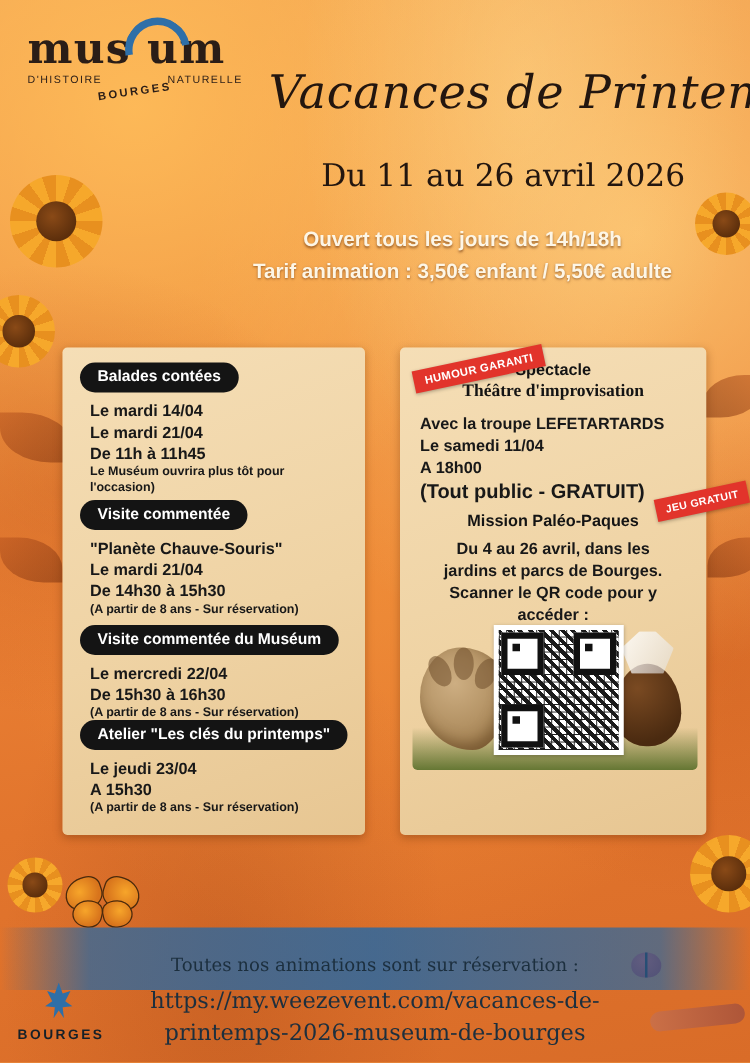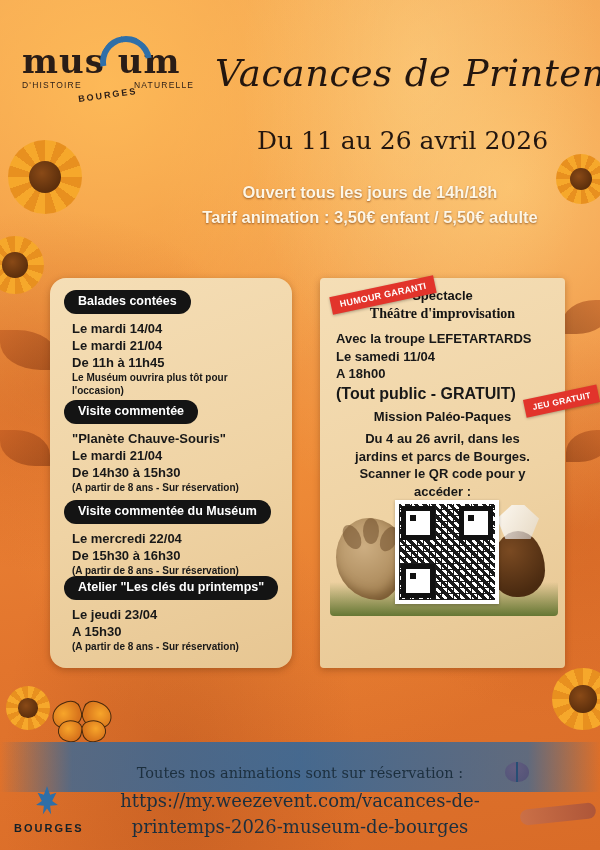--- a/index.html
+++ b/index.html
@@ -75,21 +75,21 @@
     position: absolute;
     border-radius: 0 70% 0 70%;
     background: linear-gradient(140deg, #b8531e, #7d3310);
     opacity: 0.55;
   }
 
   
   .logo {
     position: absolute;
     left: 16px;
-    top: 34px;
+    top: 12px;
     width: 190px;
     height: 72px;
   }
   .logo-museum {
     font-family: "DejaVu Serif", serif;
     font-weight: bold;
     font-size: 34px;
     letter-spacing: 1px;
     color: #2a1d17;
     line-height: 1;
@@ -178,21 +178,21 @@
   .panel {
     position: absolute;
     background: linear-gradient(160deg, #f5deb6 0%, #efd3a4 55%, #e7c692 100%);
     box-shadow: 0 2px 7px rgba(90,40,10,0.35);
   }
   .panel-left {
     left: 50px;
     top: 278px;
     width: 242px;
     height: 390px;
-    border-radius: 16px;
+    border-radius: 4px;
   }
   .panel-right {
     left: 320px;
     top: 278px;
     width: 245px;
     height: 390px;
     border-radius: 4px;
   }
 
   .black-label {

